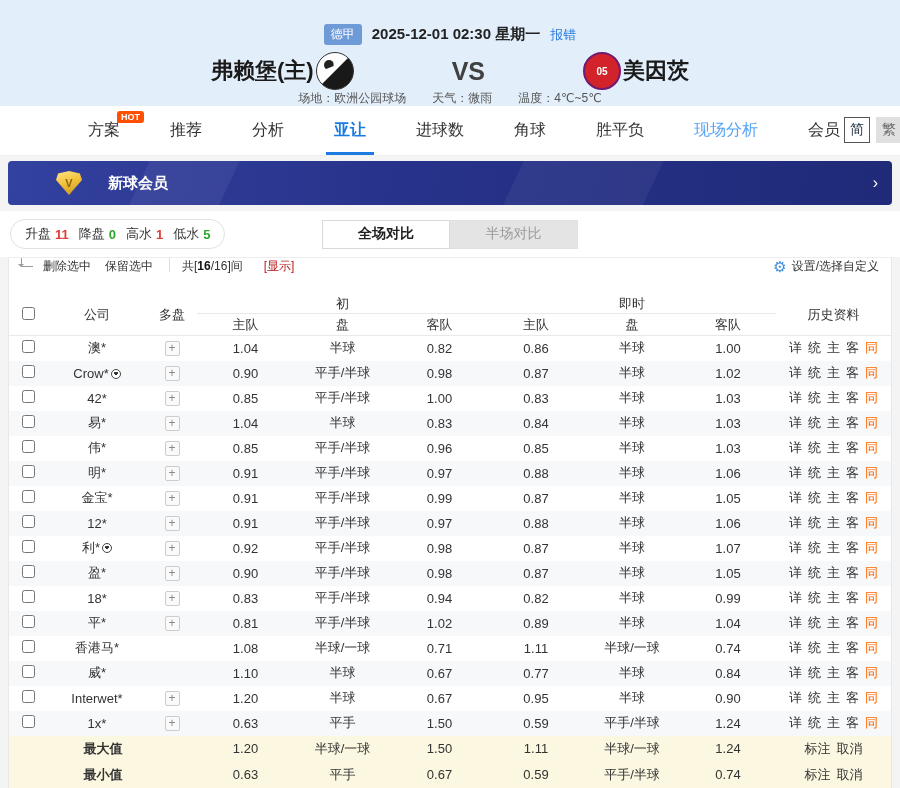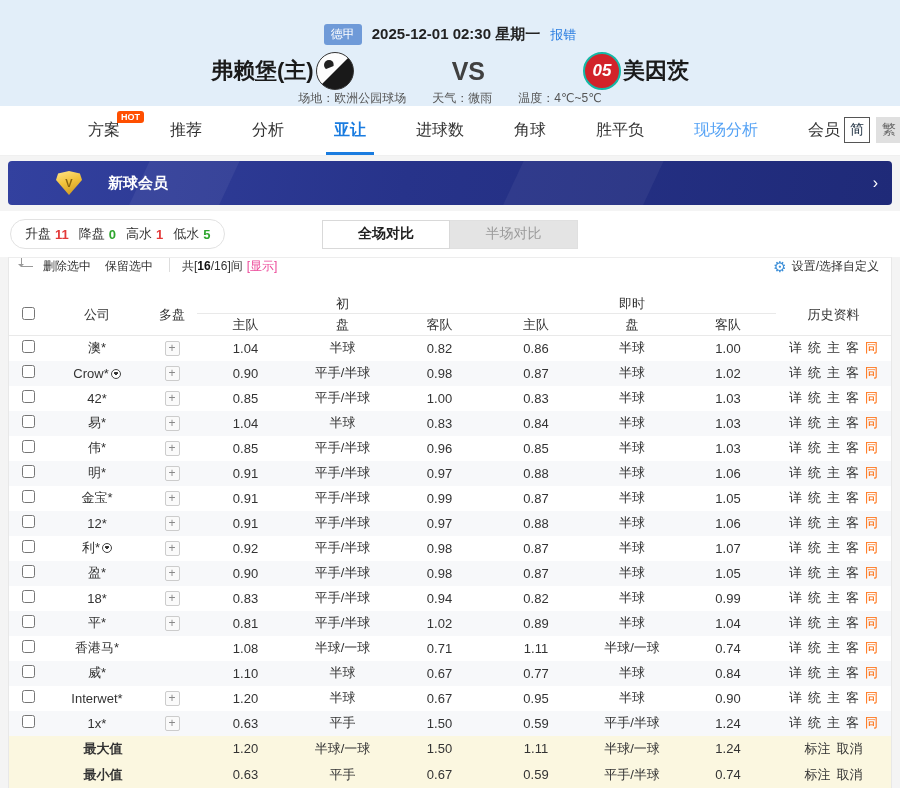--- a/index.html
+++ b/index.html
@@ -14,21 +14,21 @@
   .report-error { font-size:13px; color:#2b7de0; cursor:pointer; }
   .mh-line2 { display:flex; justify-content:center; align-items:center; gap:2px; margin-top:7px; }
   .team-name { font-size:22px; font-weight:bold; color:#1a1a1a; }
   .vs { font-size:25px; font-weight:bold; color:#404040; margin:0 96px; }
   .logo { width:38px; height:38px; border-radius:50%; flex:0 0 auto; }
   .logo-home { background:linear-gradient(135deg,#fdfdfd 49%,#191919 51%); border:1px solid #333;
     position:relative; }
   .logo-home::after { content:""; position:absolute; left:7px; top:7px; width:10px; height:10px;
     border-radius:50%; background:#222; clip-path:polygon(0 0,100% 0,100% 60%,0 100%); }
   .logo-away { background:#d2232a; color:#fff; display:flex; align-items:center; justify-content:center;
-    font-weight:bold; font-size:17px; font-style:italic; border:2px solid #14b8a6; }
+    font-weight:bold; font-size:10px; border:2px solid #701a75; }
   .mh-line3 { display:flex; justify-content:center; gap:26px; margin-top:0; font-size:12px; color:#555; }
 
   
   .nav { height:50px; background:#fff; display:flex; align-items:stretch; gap:50px;
     padding-left:88px; position:relative; border-bottom:1px solid #f0f0f0; }
   .nav-tab { position:relative; display:flex; align-items:center; font-size:16px; color:#333; cursor:pointer; }
   .nav-tab.active { color:#1a7ce0; font-weight:bold; }
   .nav-tab.active::after { content:""; position:absolute; bottom:0; left:50%; transform:translateX(-50%);
     width:48px; height:3px; background:#1a7ce0; }
   .nav-tab.highlight { color:#56a3f5; }
@@ -71,21 +71,21 @@
 
   
   .toolbar { height:33px; display:flex; align-items:flex-start; font-size:12px; padding:0 12px; position:relative; }
   .select-corner-icon { width:12px; height:9px; border-left:1px solid #999; border-bottom:1px solid #999;
     position:relative; margin-right:10px; }
   .select-corner-icon::after { content:""; position:absolute; left:-4px; bottom:-4px; border:3px solid transparent;
     border-top-color:#999; }
   .tb-link { margin-right:14px; cursor:pointer; color:#333; }
   .tb-sep { width:1px; height:14px; background:#ddd; margin:0 12px 0 2px; }
   .count-bold { font-weight:bold; color:#111; }
-  .show-link { color:#ec4899; cursor:pointer; margin-left:4px; }
+  .show-link { color:#b91c1c; cursor:pointer; margin-left:21px; }
   .tb-right { position:absolute; right:12px; display:flex; align-items:center; gap:5px; }
   .gear-icon { color:#3d8fd8; font-size:15px; line-height:1; cursor:pointer; }
 
   
   table { width:100%; border-collapse:collapse; table-layout:fixed; font-size:13px; }
   thead th { font-weight:normal; color:#333; border-bottom:1px solid #e9e9e9; background:#fff; }
   thead tr.h1 th { height:21px; padding-top:4px; }
   thead tr.h2 th { height:22px; }
   tbody td { height:25px; text-align:center; color:#333; }
   tbody tr:nth-child(even) { background:#f7f8fa; }

